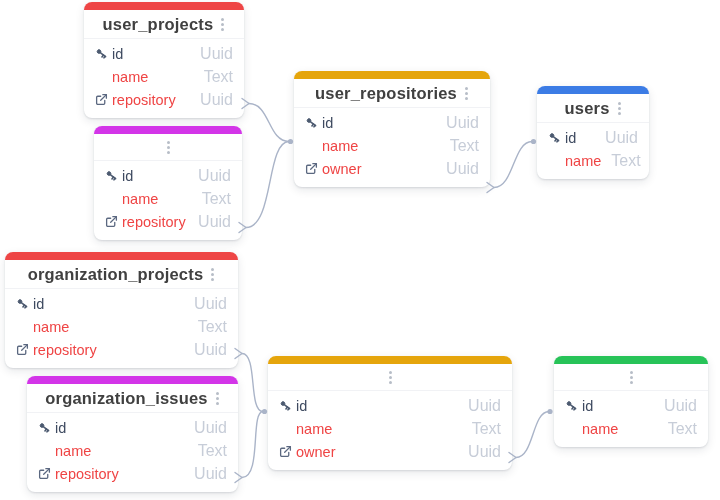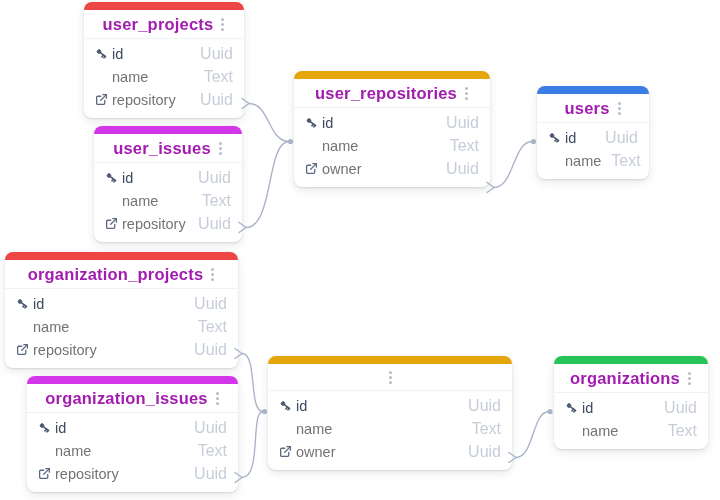--- a/index.html
+++ b/index.html
@@ -5,29 +5,29 @@
   * { margin:0; padding:0; box-sizing:border-box; }
   html,body { width:720px; height:500px; background:#ffffff; overflow:hidden;
               font-family:"Liberation Sans", sans-serif; }
   #canvas { position:relative; width:720px; height:500px; background:#ffffff; }
 
   .table { position:absolute; background:#ffffff; border-radius:8px;
            box-shadow:0 1px 2px rgba(20,30,50,.12), 0 3px 10px rgba(20,30,50,.10); }
   .bar { height:8px; border-radius:8px 8px 0 0; }
   .title-row { display:flex; align-items:center; justify-content:center; gap:7px;
                padding:5px 10px 4px; border-bottom:1px solid #f1f2f5; white-space:nowrap; }
-  .title { font-size:16.5px; font-weight:600; color:#a21caf; letter-spacing:.2px; }
+  .title { font-size:16.5px; font-weight:600; color:#404040; letter-spacing:.2px; }
   .kebab { display:inline-flex; flex-direction:column; gap:2px; padding:2px 1px; cursor:pointer; }
   .kebab i { width:3px; height:3px; border-radius:50%; background:#b7bdc7; }
   .fields { padding:3px 11px 7px; }
   .row { display:flex; align-items:center; height:23px; }
   .fi { width:17px; display:inline-flex; align-items:center; color:#4c5a70; flex:none; }
   .fi svg { width:13px; height:13px; }
   .fi.lnk { color:#5b6880; }
-  .fname { font-size:14.5px; color:#737373; }
+  .fname { font-size:14.5px; color:#ef4444; }
   .fname.pk { font-weight:400; color:#3e4a60; }
   .ftype { margin-left:auto; font-size:16px; color:#c7cdd8; padding-left:10px; }
 
   #wires { position:absolute; left:0; top:0; width:720px; height:500px;
            pointer-events:none; z-index:6; }
   #wires path, #wires polyline { fill:none; stroke:#aab4c8; stroke-width:1.4px;
            stroke-linecap:round; stroke-linejoin:round; }
   #wires circle { fill:#aab4c8; }
 </style>
 </head>
@@ -127,21 +127,20 @@
           </span>
         <span class="fname">repository</span>
         <span class="ftype">Uuid</span>
       </div>
     </div>
   </div>
 
   <div class="table" style="left:94px;top:126px;width:148px">
     <div class="bar" style="background-color: rgb(211, 53, 232);"></div>
     <div class="title-row">
-      <span class="title">user_issues</span>
       <span class="kebab">
           <i></i>
           <i></i>
           <i></i>
         </span>
     </div>
     <div class="fields">
       <div class="row">
         <span class="fi">
             <svg>
@@ -339,21 +338,20 @@
           </span>
         <span class="fname">owner</span>
         <span class="ftype">Uuid</span>
       </div>
     </div>
   </div>
 
   <div class="table" style="left:554px;top:356px;width:154px">
     <div class="bar" style="background-color: rgb(39, 195, 88);"></div>
     <div class="title-row">
-      <span class="title">organizations</span>
       <span class="kebab">
           <i></i>
           <i></i>
           <i></i>
         </span>
     </div>
     <div class="fields">
       <div class="row">
         <span class="fi">
             <svg>

